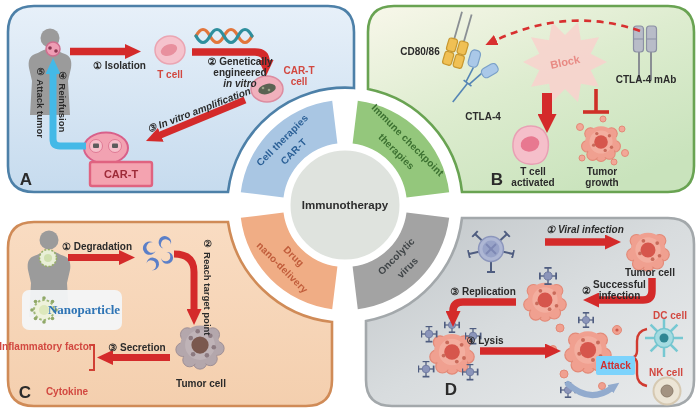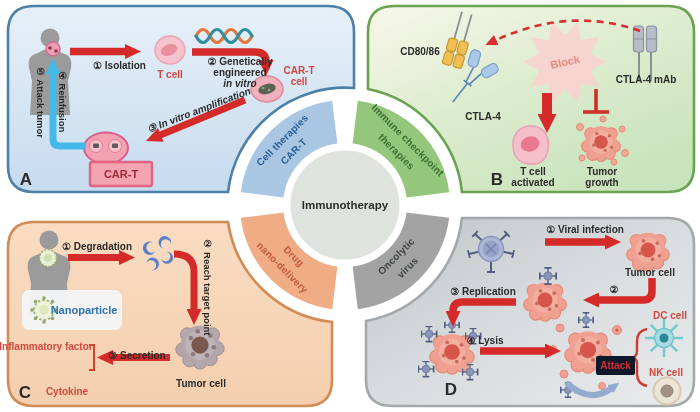--- a/index.html
+++ b/index.html
@@ -18,22 +18,22 @@
   .rot-22{transform:translate(-50%,-50%) rotate(-21deg);}
   .rot-12{transform:translate(-50%,-50%) rotate(-12deg);}
   .wlbl{font-size:10px;letter-spacing:.2px;}
   .wlbl .l2{margin-top:5px;}
   .w-blue{color:#2a5f96;}
   .w-green{color:#3b7030;}
   .w-orange{color:#c05c3a;}
   .w-gray{color:#3f4447;}
   .center-lbl{font-size:11.5px;color:#2d2d2d;}
   .block-lbl{color:#e88a84;font-size:11px;}
-  .npart{color:#2e74b5;font-size:11px;}
-  .attack-box{position:absolute;left:596px;top:356px;width:39px;height:19px;background:#0f172a;
+  .npart{color:#2e74b5;font-size:13px;font-family:Liberation Serif, serif;}
+  .attack-box{position:absolute;left:596px;top:356px;width:39px;height:19px;background:#7dd3fc;
        border-radius:2px;display:flex;align-items:center;justify-content:center;
        font-weight:bold;font-size:10px;color:#d03030;}
   .cartbox-lbl{font-size:11px;color:#9e2b38;}
   .succ{display:flex;align-items:center;gap:2px;}
   .succ .num{display:inline;}
 </style>
 </head>
 <body>
 
 <div id="fig">
@@ -376,30 +376,34 @@
 </div>
 <div class="lbl" style="left:602px;top:177px;">
   <span>Tumor</span>
   <span>growth</span>
 </div>
 <div class="lbl letter" style="left:497px;top:180px;">B</div>
 
 <div class="lbl" style="left:97px;top:247px;">① Degradation</div>
 <div class="lbl npart" style="left:84px;top:310px;">Nanoparticle</div>
 <div class="lbl vert" style="left:207px;top:287px;">② Reach target point</div>
-<div class="lbl" style="left:137px;top:348px;margin-top:8px;">③ Secretion</div>
+<div class="lbl" style="left:137px;top:348px;">③ Secretion</div>
 <div class="lbl red" style="left:46px;top:347px;">Inflammatory factor</div>
 <div class="lbl red" style="left:67px;top:392px;">Cytokine</div>
 <div class="lbl" style="left:201px;top:384px;">Tumor cell</div>
 <div class="lbl letter" style="left:25px;top:393px;">C</div>
 
-<div class="lbl" style="left:585px;top:230px;">① Viral infection</div>
+<div class="lbl" style="left:585px;top:230px;font-style:italic;">① Viral infection</div>
 <div class="lbl" style="left:650px;top:273px;">Tumor cell</div>
 <div class="lbl succ" style="left:614px;top:290px;">
   <span class="num">②</span>
+  <span>
+    <span>Successful</span>
+    <span>infection</span>
+  </span>
 </div>
 <div class="lbl" style="left:483px;top:292px;">③ Replication</div>
 <div class="lbl" style="left:485px;top:341px;">④ Lysis</div>
 <div class="attack-box">
   <span>Attack</span>
 </div>
 <div class="lbl red" style="left:664px;top:316px;padding-left:12px;">DC cell</div>
 <div class="lbl red" style="left:666px;top:373px;">NK cell</div>
 <div class="lbl letter" style="left:451px;top:390px;">D</div>
 

